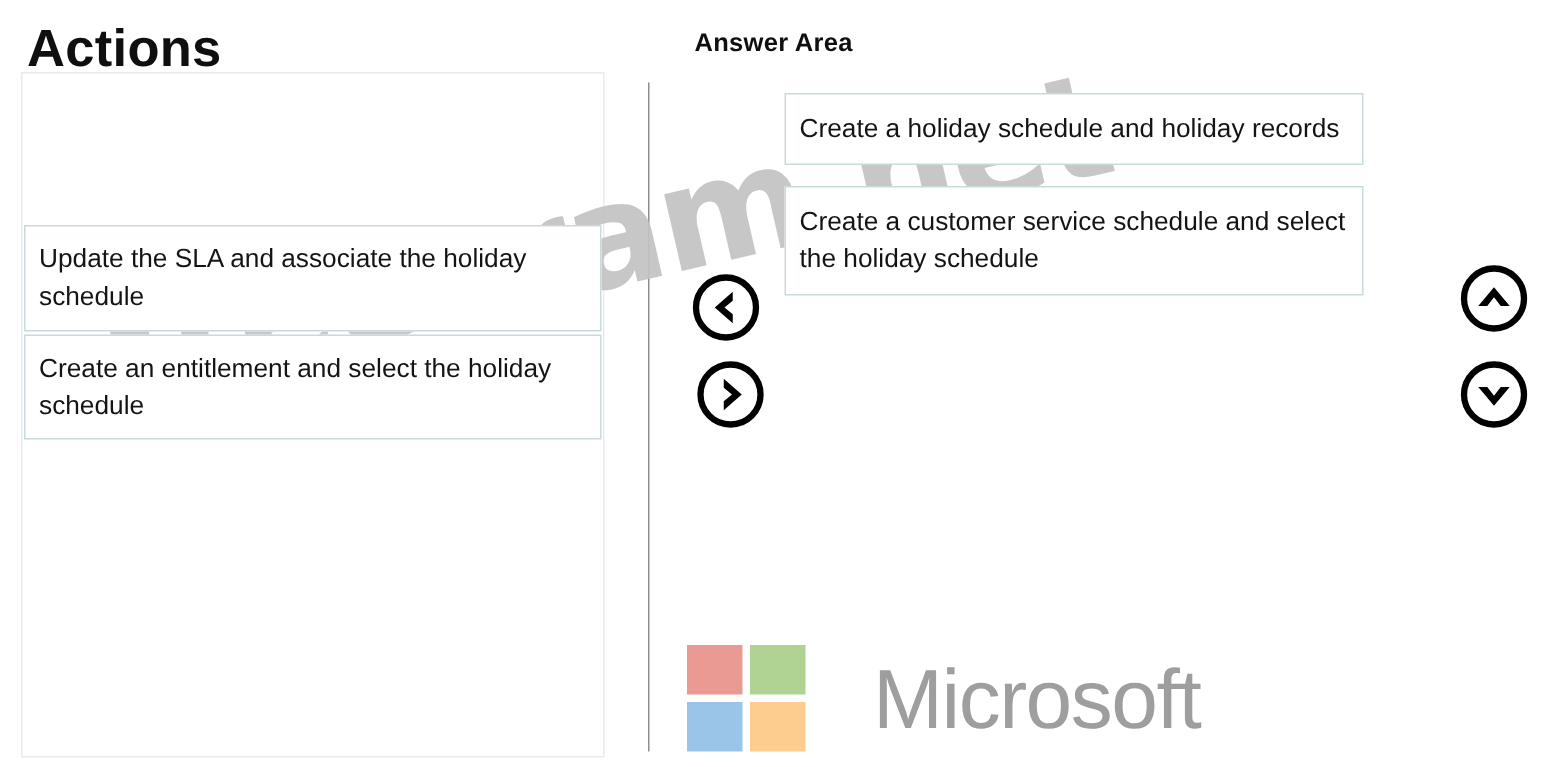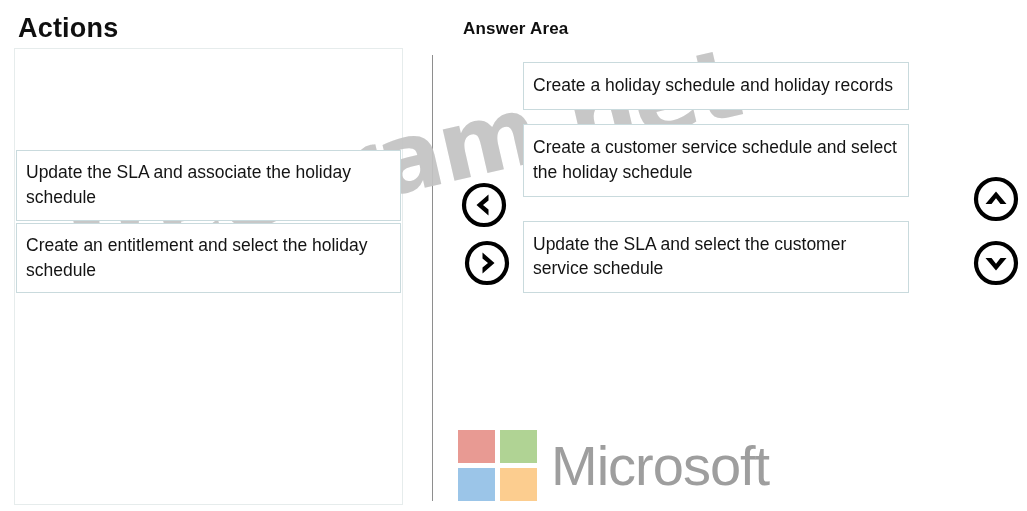--- a/index.html
+++ b/index.html
@@ -13,21 +13,21 @@
   #root{position:absolute;inset:0;}
 
   
   .heading{
     position:absolute;
     font-weight:bold;
     color:#0f0f0f;
     letter-spacing:.2px;
     white-space:nowrap;
   }
-  #actions-heading{left:18px;top:13px;font-size:27px;}
+  #actions-heading{left:18px;top:13px;font-size:35px;}
   #answer-heading{left:463px;top:19px;font-size:17px;}
 
   
   #actions-panel{
     position:absolute;
     left:14px;top:48px;width:389px;height:457px;
     border:1px solid #e6ecec;
     box-sizing:border-box;
     background:#fff;
   }
@@ -124,20 +124,21 @@
     grid-template-rows:33px 33px;
     gap:5px;
   }
   .ms-sq{width:37px;height:33px;}
   #ms-wordmark{
     font-size:56px;
     color:#9e9e9e;
     letter-spacing:-1px;
     line-height:1;
     font-family:"Liberation Sans", sans-serif;
+    margin-left:31px;
   }
 </style>
 </head>
 <body>
 
 <div id="root">
 
   <div id="watermark">
     <span>freecram.net</span>
   </div>
@@ -151,21 +152,20 @@
     <div class="action-box h3" id="action-box-1">Create an entitlement and select the holiday schedule</div>
   </div>
 
   <div id="divider"></div>
 
   <div class="heading" id="answer-heading">Answer Area</div>
 
   <div id="answer-list">
     <div class="answer-box" id="answer-box-0">Create a holiday schedule and holiday records</div>
     <div class="answer-box" id="answer-box-1">Create a customer service schedule and select the holiday schedule</div>
-    <div class="answer-box" id="answer-box-2">Update the SLA and select the customer service schedule</div>
   </div>
 
   <div class="circ-btn" id="btn-move-left">
     <svg viewBox="0 0 48 48">
       <circle cx="24" cy="24" r="20" fill="none" stroke="#000" stroke-width="4.2"></circle>
       <path d="M28.5 13.5 L16.5 24 L28.5 34.5 L28.5 28.5 L23 24 L28.5 19.5 Z" fill="#000"></path>
     </svg>
   </div>
 
   <div class="circ-btn" id="btn-move-right">

